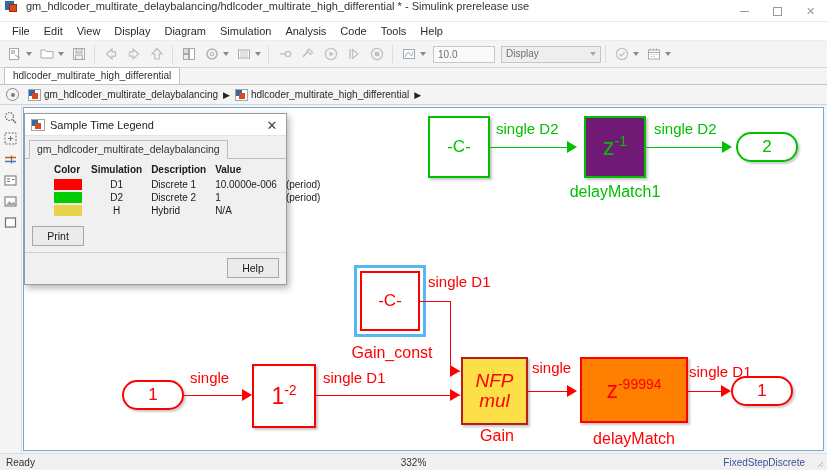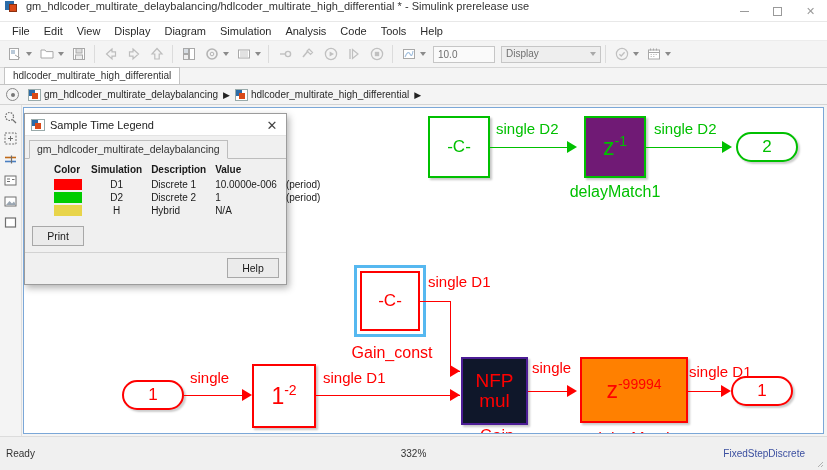--- a/index.html
+++ b/index.html
@@ -162,41 +162,41 @@
   }
   .canvas {
     position: relative; width: 100%; height: 100%;
     background: #ffffff;
     border: 1px solid #7ba7d7;
     overflow: hidden;
   }
 
   
   .statusbar {
-    height: 34px; min-height:17px;
+    height: 17px; min-height:17px;
     background: #f0f0f0;
     border-top: 1px solid #dcdcdc;
     display: flex; align-items: center;
     font-size: 10px; color: #333;
     position: relative;
   }
   .st-left { position:absolute; left: 6px; }
   .st-mid  { position:absolute; left: 50%; transform: translateX(-50%); color:#333; }
   .st-right{ position:absolute; right: 22px; color:#3b4fa0; }
   .st-grip { position:absolute; right:3px; bottom:2px; width:10px; height:10px; }
   .box {
     position:absolute; display:flex; align-items:center; justify-content:center;
     background: #fff; box-shadow: 2px 2px 2px rgba(0,0,0,0.22);
     text-align:center;
   }
   .box.green { border: 2px solid #00c000; color: #00c000; }
   .box.red   { border: 2px solid #ff0000; color: #ff0000; }
   .box.orange-g { border: 2px solid #00c000; background:#701a75; color:#00c000; }
   .box.orange-r { border: 2px solid #ff0000; background:#ff8000; color:#ff0000; }
-  .box.blue-r   { border: 2px solid #4c1d95; background:#0f172a; color:#ff0000; }
+  .box.blue-r   { border: 2px solid #b91c1c; background:#fde047; color:#ff0000;font-style:italic; }
 
   .port {
     position:absolute; display:flex; align-items:center; justify-content:center;
     background:#fff; border-radius: 999px;
     box-shadow: 2px 2px 2px rgba(0,0,0,0.20);
   }
   .port.green { border: 2px solid #00c000; color:#00c000; }
   .port.red   { border: 2px solid #ff0000; color:#ff0000; }
 
   .sel {

